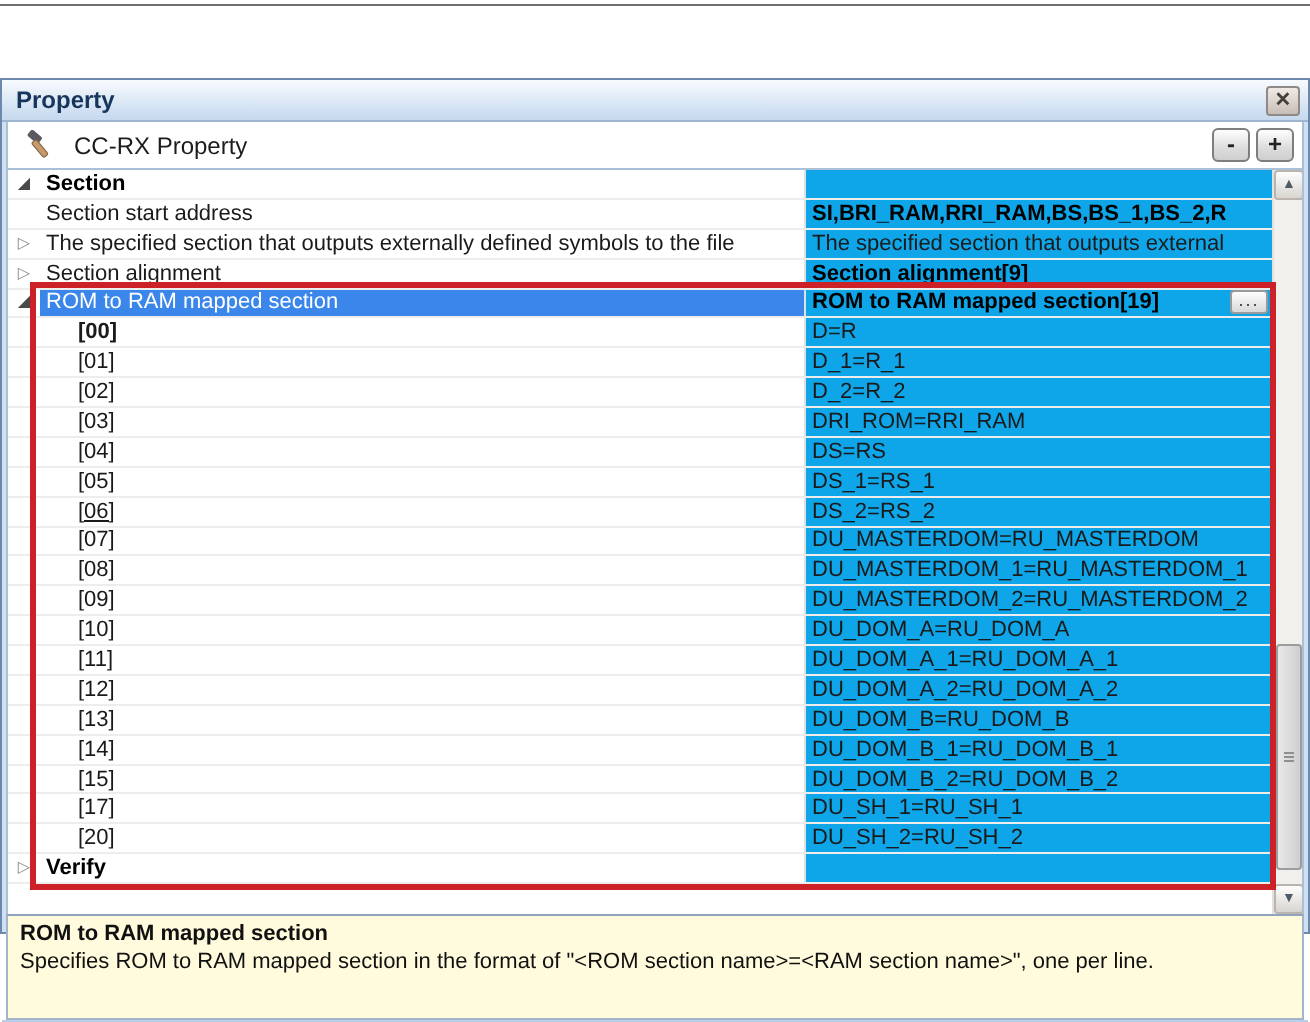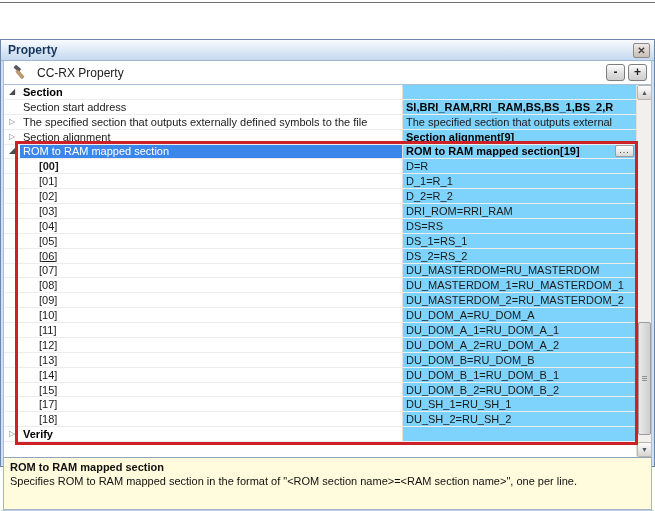--- a/index.html
+++ b/index.html
@@ -48,21 +48,21 @@
   }
   .rows { position:absolute; left:0; top:0; right:15px; bottom:0;
     display:grid; grid-template-rows:repeat(25, 1fr); }
   .prow { display:flex; align-items:center; border-bottom:1px solid #ededed; overflow:hidden; }
   .gutter { flex:none; width:16px; font-size:8px; color:#4a4a4a; text-align:center; line-height:1; }
   .gutter.hollow { color:#8a8a8a; }
   .ncell { flex:none; width:382px; height:100%; display:flex; align-items:center; overflow:hidden; }
   .nlab { font-size:11px; color:#1a1a1a; white-space:nowrap; }
   .cat .nlab { font-weight:bold; color:#000; }
   .vcell { flex:1; height:100%; border-left:1px solid #e0e0e0; display:flex; align-items:center;
-           padding-left:3px; overflow:hidden; background:#7dd3fc; }
+           padding-left:3px; overflow:hidden; background:#0ea5e9; }
   .vlab { font-size:11px; color:#1a1a1a; white-space:nowrap; overflow:hidden; flex:1; }
   .vlab.vb { font-weight:bold; color:#000; }
   .sel .ncell { background:#3a86ea; }
   .sel .nlab { color:#ffffff; }
   .dots {
     flex:none; width:19px; height:12px; margin-right:2px;
     border:1px solid #9a9a9a; border-radius:2px;
     background:linear-gradient(#fdfdfd,#d9d9d9); font-size:9px; line-height:9px;
     text-align:center; color:#333; letter-spacing:1px;
   }
@@ -337,21 +337,21 @@
           <div class="ncell">
             <span class="nlab" style="padding-left: 19px;">[17]</span>
           </div>
           <div class="vcell">
             <span class="vlab">DU_SH_1=RU_SH_1</span>
           </div>
         </div>
         <div class="prow">
           <span class="gutter"></span>
           <div class="ncell">
-            <span class="nlab" style="padding-left: 19px;">[18]</span>
+            <span class="nlab" style="padding-left: 19px;">[20]</span>
           </div>
           <div class="vcell">
             <span class="vlab">DU_SH_2=RU_SH_2</span>
           </div>
         </div>
         <div class="prow cat">
           <span class="gutter hollow">▷</span>
           <div class="ncell">
             <span class="nlab" style="padding-left: 3px;">Verify</span>
           </div>

